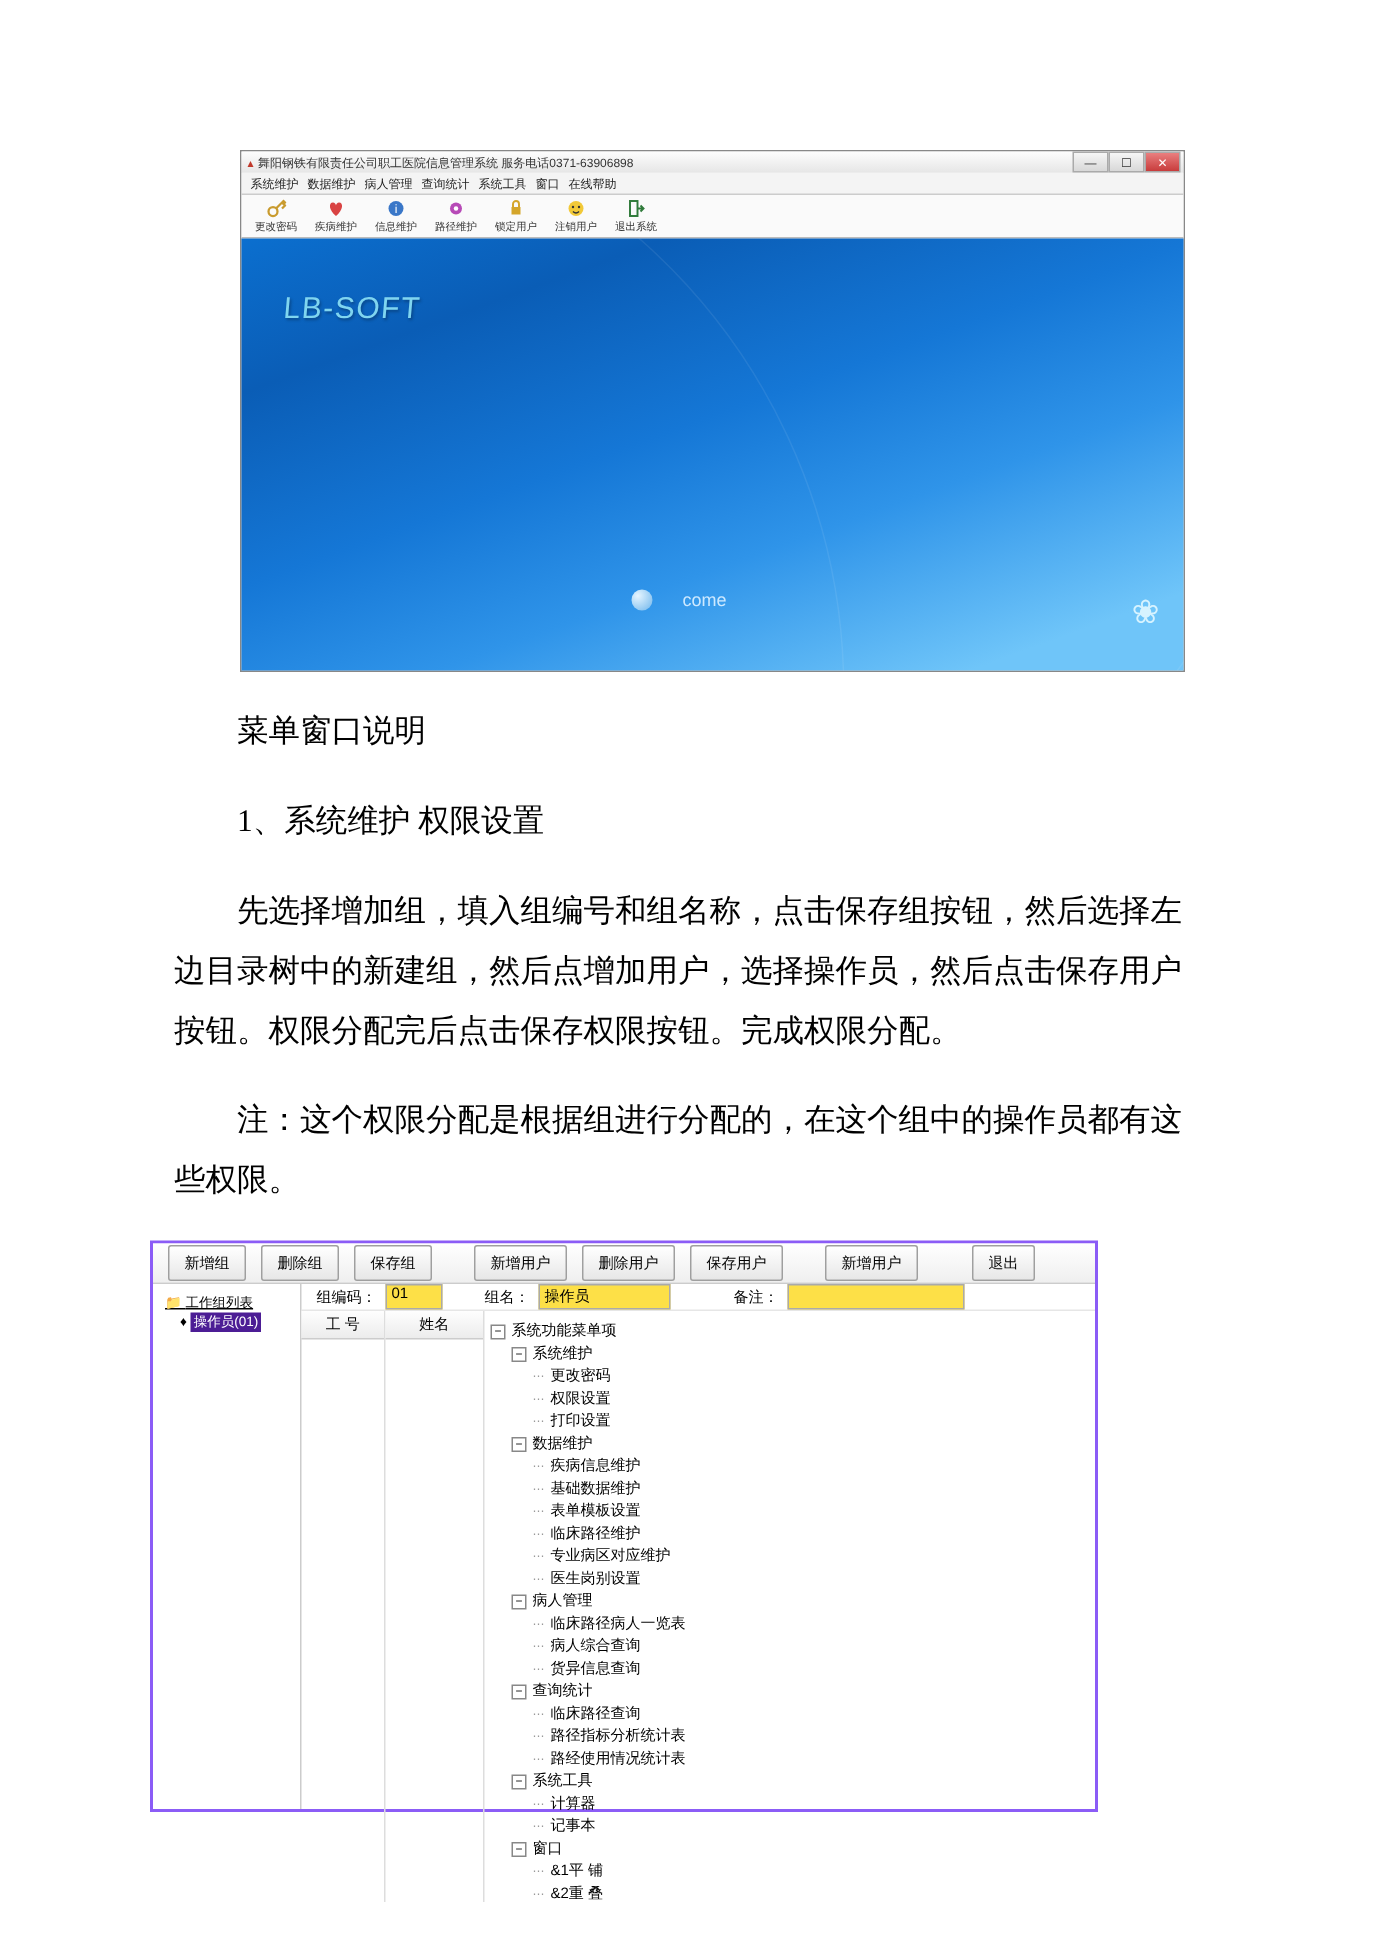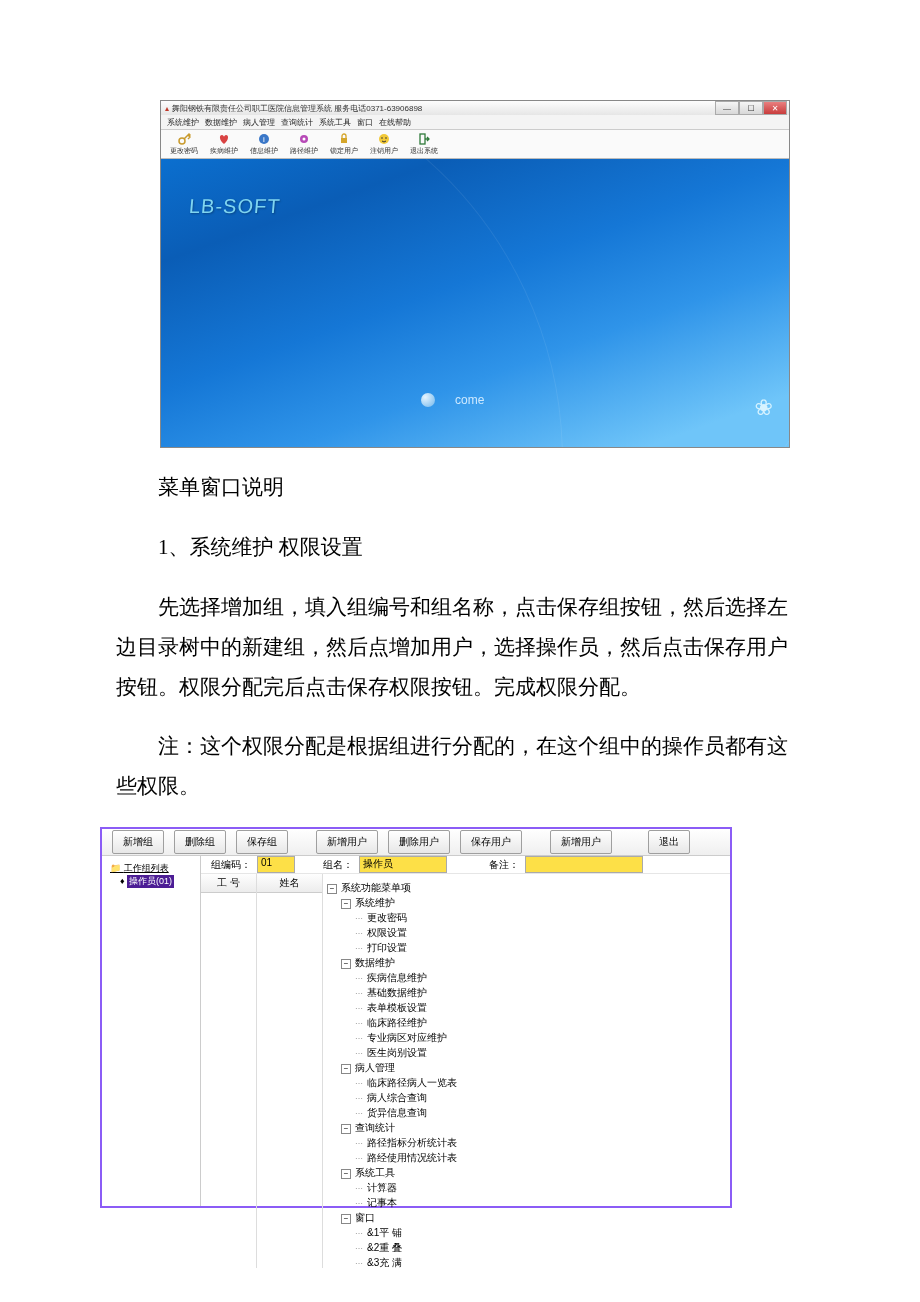--- a/index.html
+++ b/index.html
@@ -388,20 +388,21 @@
               <div class="t2 leaf">基础数据维护</div>
               <div class="t2 leaf">表单模板设置</div>
               <div class="t2 leaf">临床路径维护</div>
               <div class="t2 leaf">专业病区对应维护</div>
               <div class="t2 leaf">医生岗别设置</div>
               <div class="t1 node minus">病人管理</div>
               <div class="t2 leaf">临床路径病人一览表</div>
               <div class="t2 leaf">病人综合查询</div>
               <div class="t2 leaf">货异信息查询</div>
               <div class="t1 node minus">查询统计</div>
+              <div class="t2 leaf">临床路径查询</div>
               <div class="t2 leaf">路径指标分析统计表</div>
               <div class="t2 leaf">路经使用情况统计表</div>
               <div class="t1 node minus">系统工具</div>
               <div class="t2 leaf">计算器</div>
               <div class="t2 leaf">记事本</div>
               <div class="t1 node minus">窗口</div>
               <div class="t2 leaf">&amp;1平 铺</div>
               <div class="t2 leaf">&amp;2重 叠</div>
               <div class="t2 leaf">&amp;3充 满</div>
               <div class="t2 leaf">&amp;4图标排列</div>

